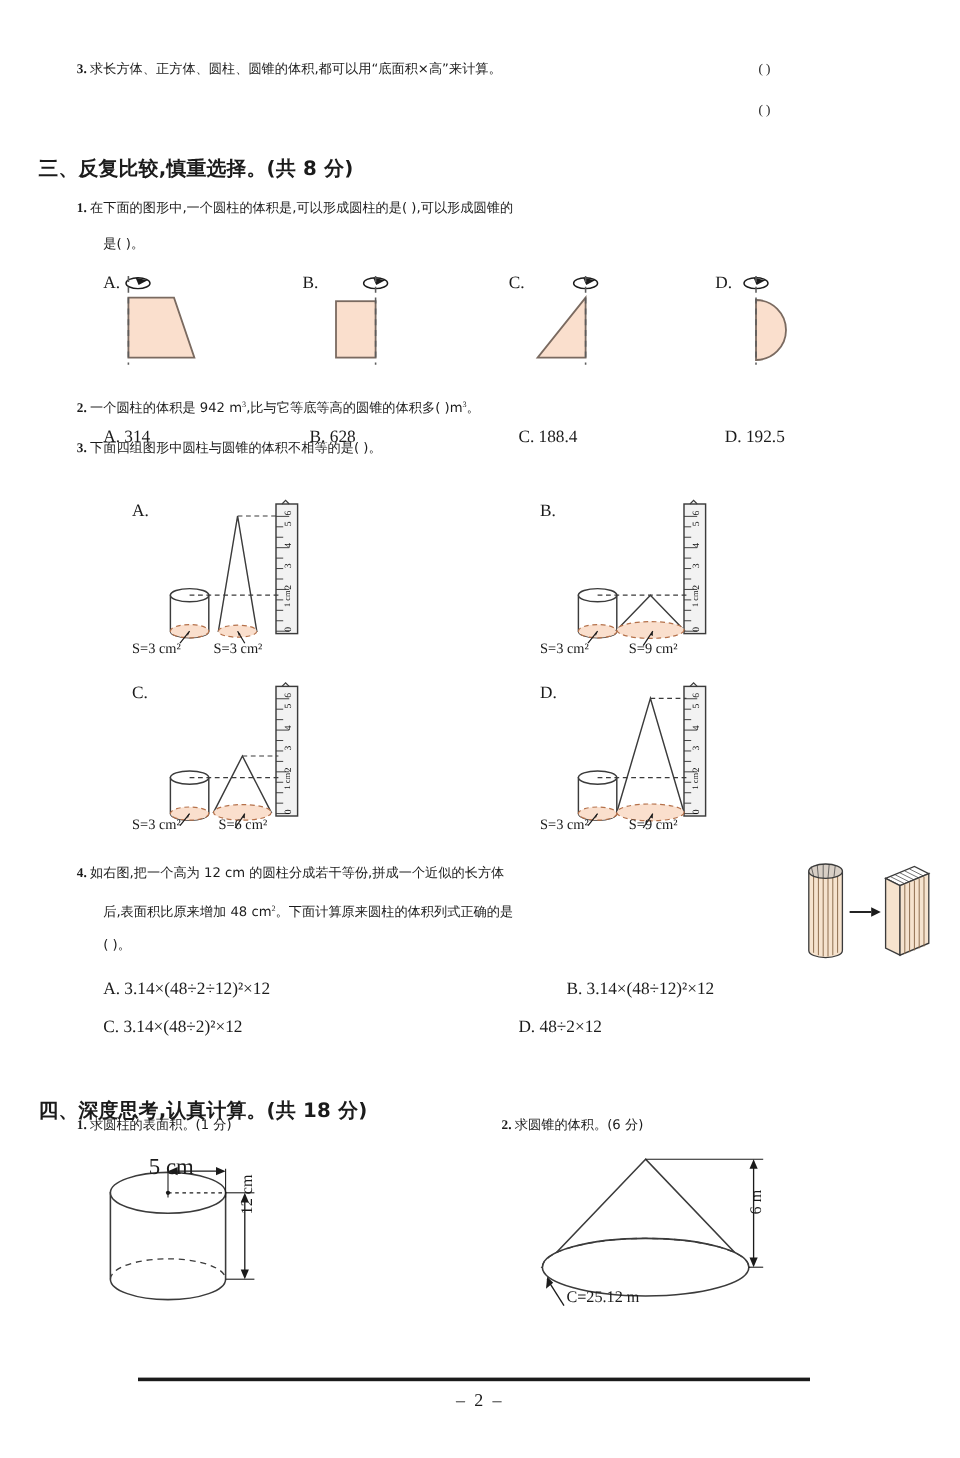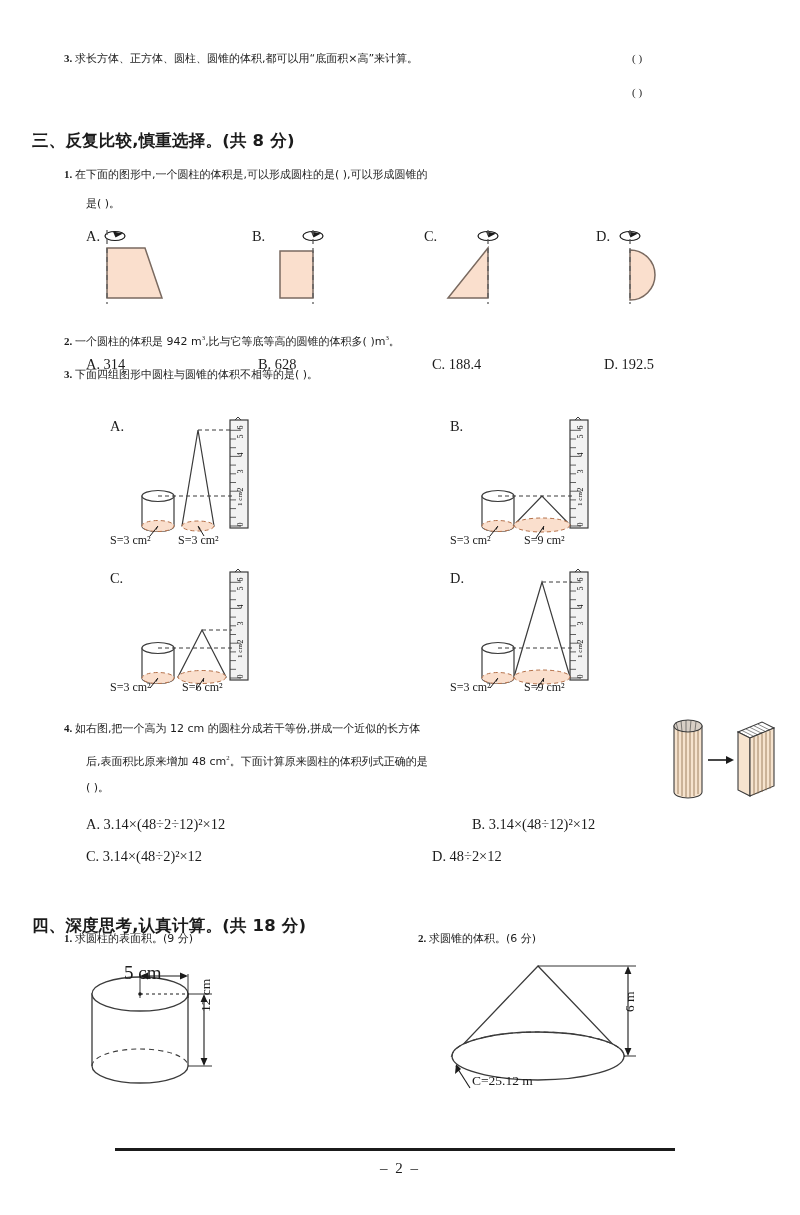--- a/index.html
+++ b/index.html
@@ -394,21 +394,21 @@
   </div>
   <div class="opt" style="left:432px;top:848px;">
     <span>D.</span>
     <span>48÷2×12</span>
   </div>
 
   <div class="sec-head" style="left:32px;top:890px;margin-top:25px;">四、深度思考,认真计算。(共 18 分)</div>
 
   <div class="qline" style="left:64px;top:928px;">
     <span class="qnum">1.</span>
-    <span class="cn">求圆柱的表面积。(9 分)</span>
+    <span class="cn">求圆柱的表面积。(1 分)</span>
   </div>
   <div class="qline" style="left:418px;top:928px;">
     <span class="qnum">2.</span>
     <span class="cn">求圆锥的体积。(6 分)</span>
   </div>
 
   <div class="fig" style="left:70px;top:958px;">
     <svg width="220" height="150" viewBox="0 0 220 150">
       <g>
         <path d="M22,36 L22,108 A48,17 0 0,0 118,108 L118,36 Z" fill="#ffffff" stroke="#3b3b3b" stroke-width="1.3"></path>

